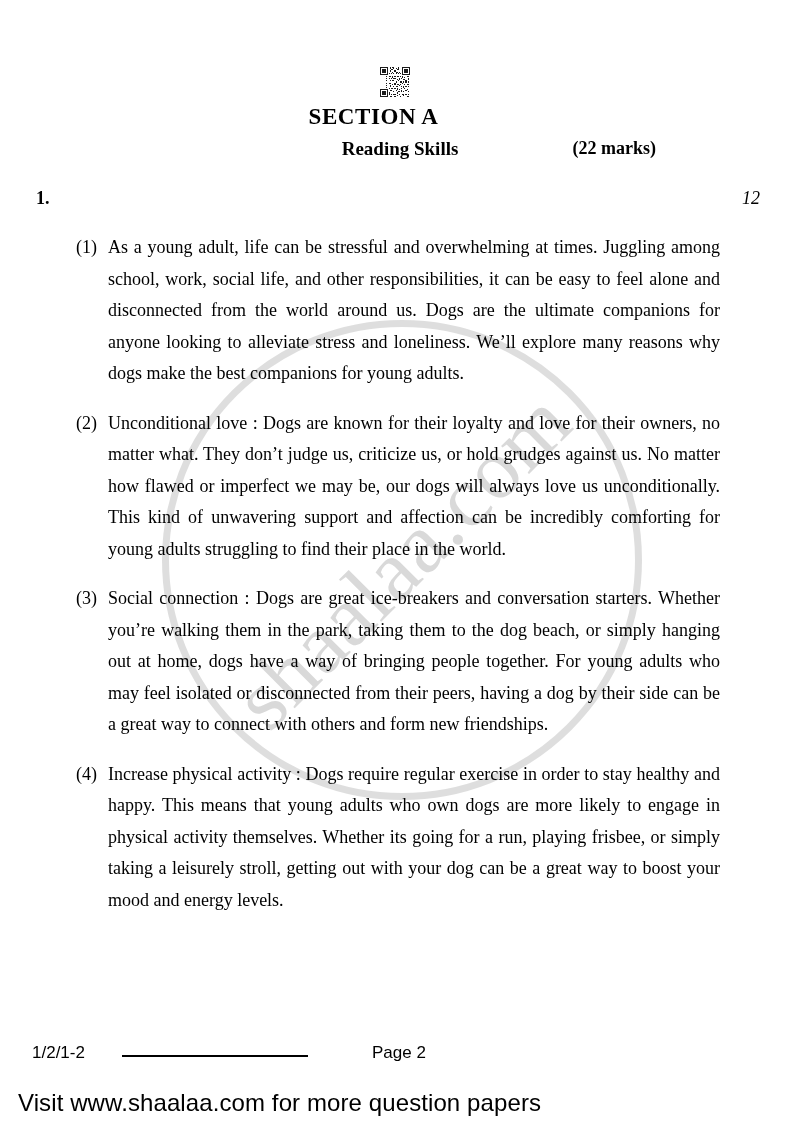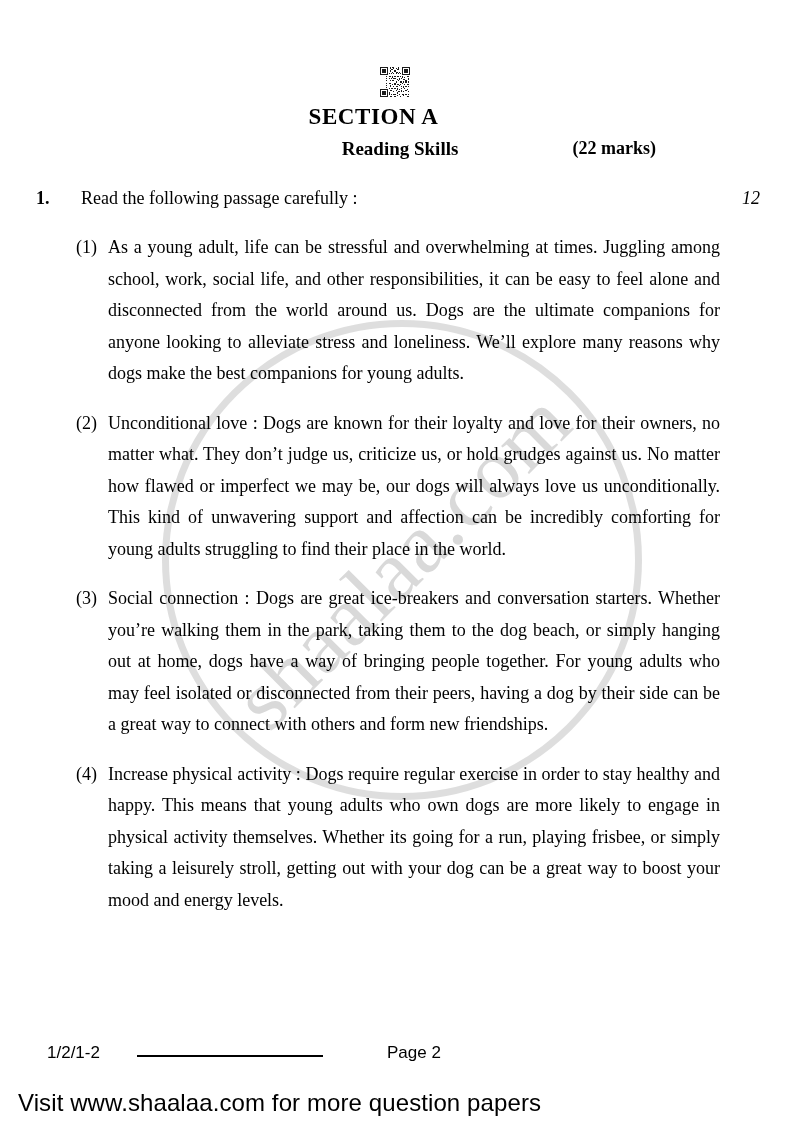--- a/index.html
+++ b/index.html
@@ -159,21 +159,21 @@
     position: absolute;
     left: 76px;
     top: 0;
     font-size: 18px;
   }
   .para-body { display: block; }
 
   
   .footer {
     position: absolute;
-    left: 17px;
+    left: 2px;
     top: 1043px;
     width: 636px;
     height: 26px;
     font-family: "Liberation Sans", "DejaVu Sans", sans-serif;
   }
   .footer-code {
     position: absolute;
     left: 30px;
     top: 0;
     font-size: 17px;
@@ -341,21 +341,20 @@
 
     <div class="section-title">SECTION A</div>
 
     <div class="subtitle-row">
       <div class="subtitle">Reading Skills</div>
       <div class="marks">(22 marks)</div>
     </div>
 
     <div class="question-row">
       <span class="q-number">1.</span>
-      <span class="q-text">Read the following passage carefully :</span>
       <span class="q-marks">12</span>
     </div>
 
     <div class="passage">
       <div class="para">
         <span class="para-label">(1)</span>
         <span class="para-body">As a young adult, life can be stressful and overwhelming at times. Juggling among school, work, social life, and other responsibilities, it can be easy to feel alone and disconnected from the world around us. Dogs are the ultimate companions for anyone looking to alleviate stress and loneliness. We’ll explore many reasons why dogs make the best companions for young adults.</span>
       </div>
       <div class="para">
         <span class="para-label">(2)</span>

